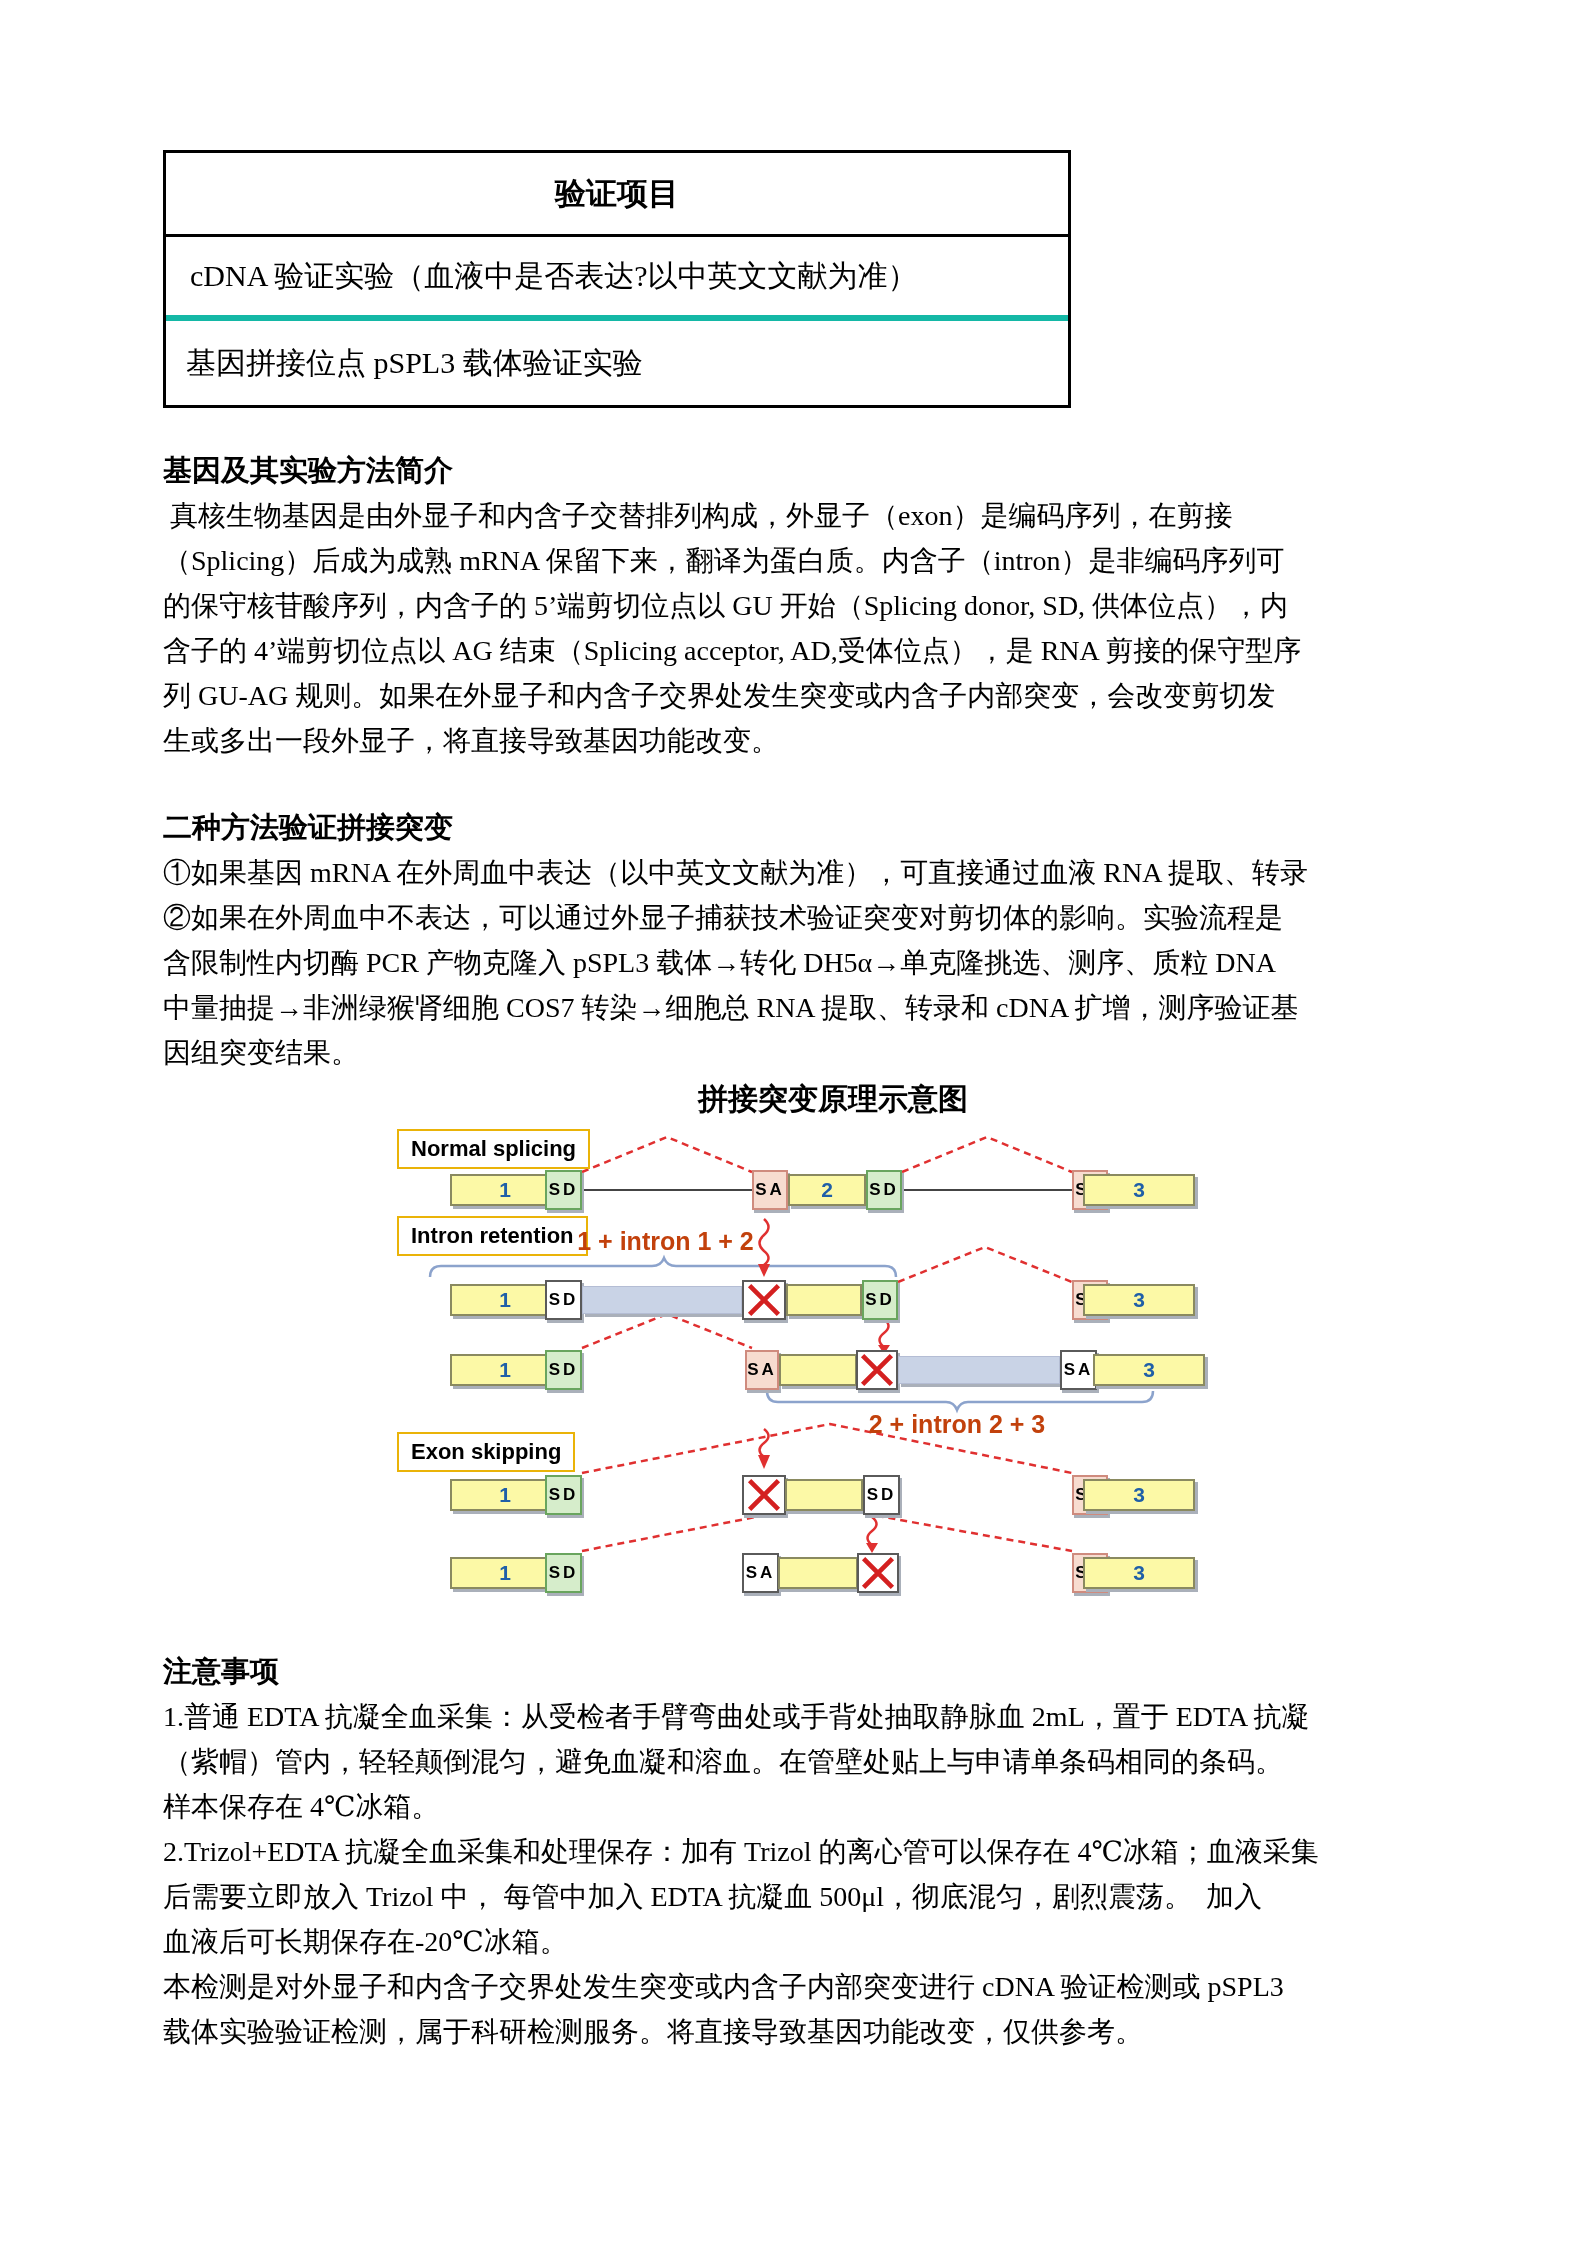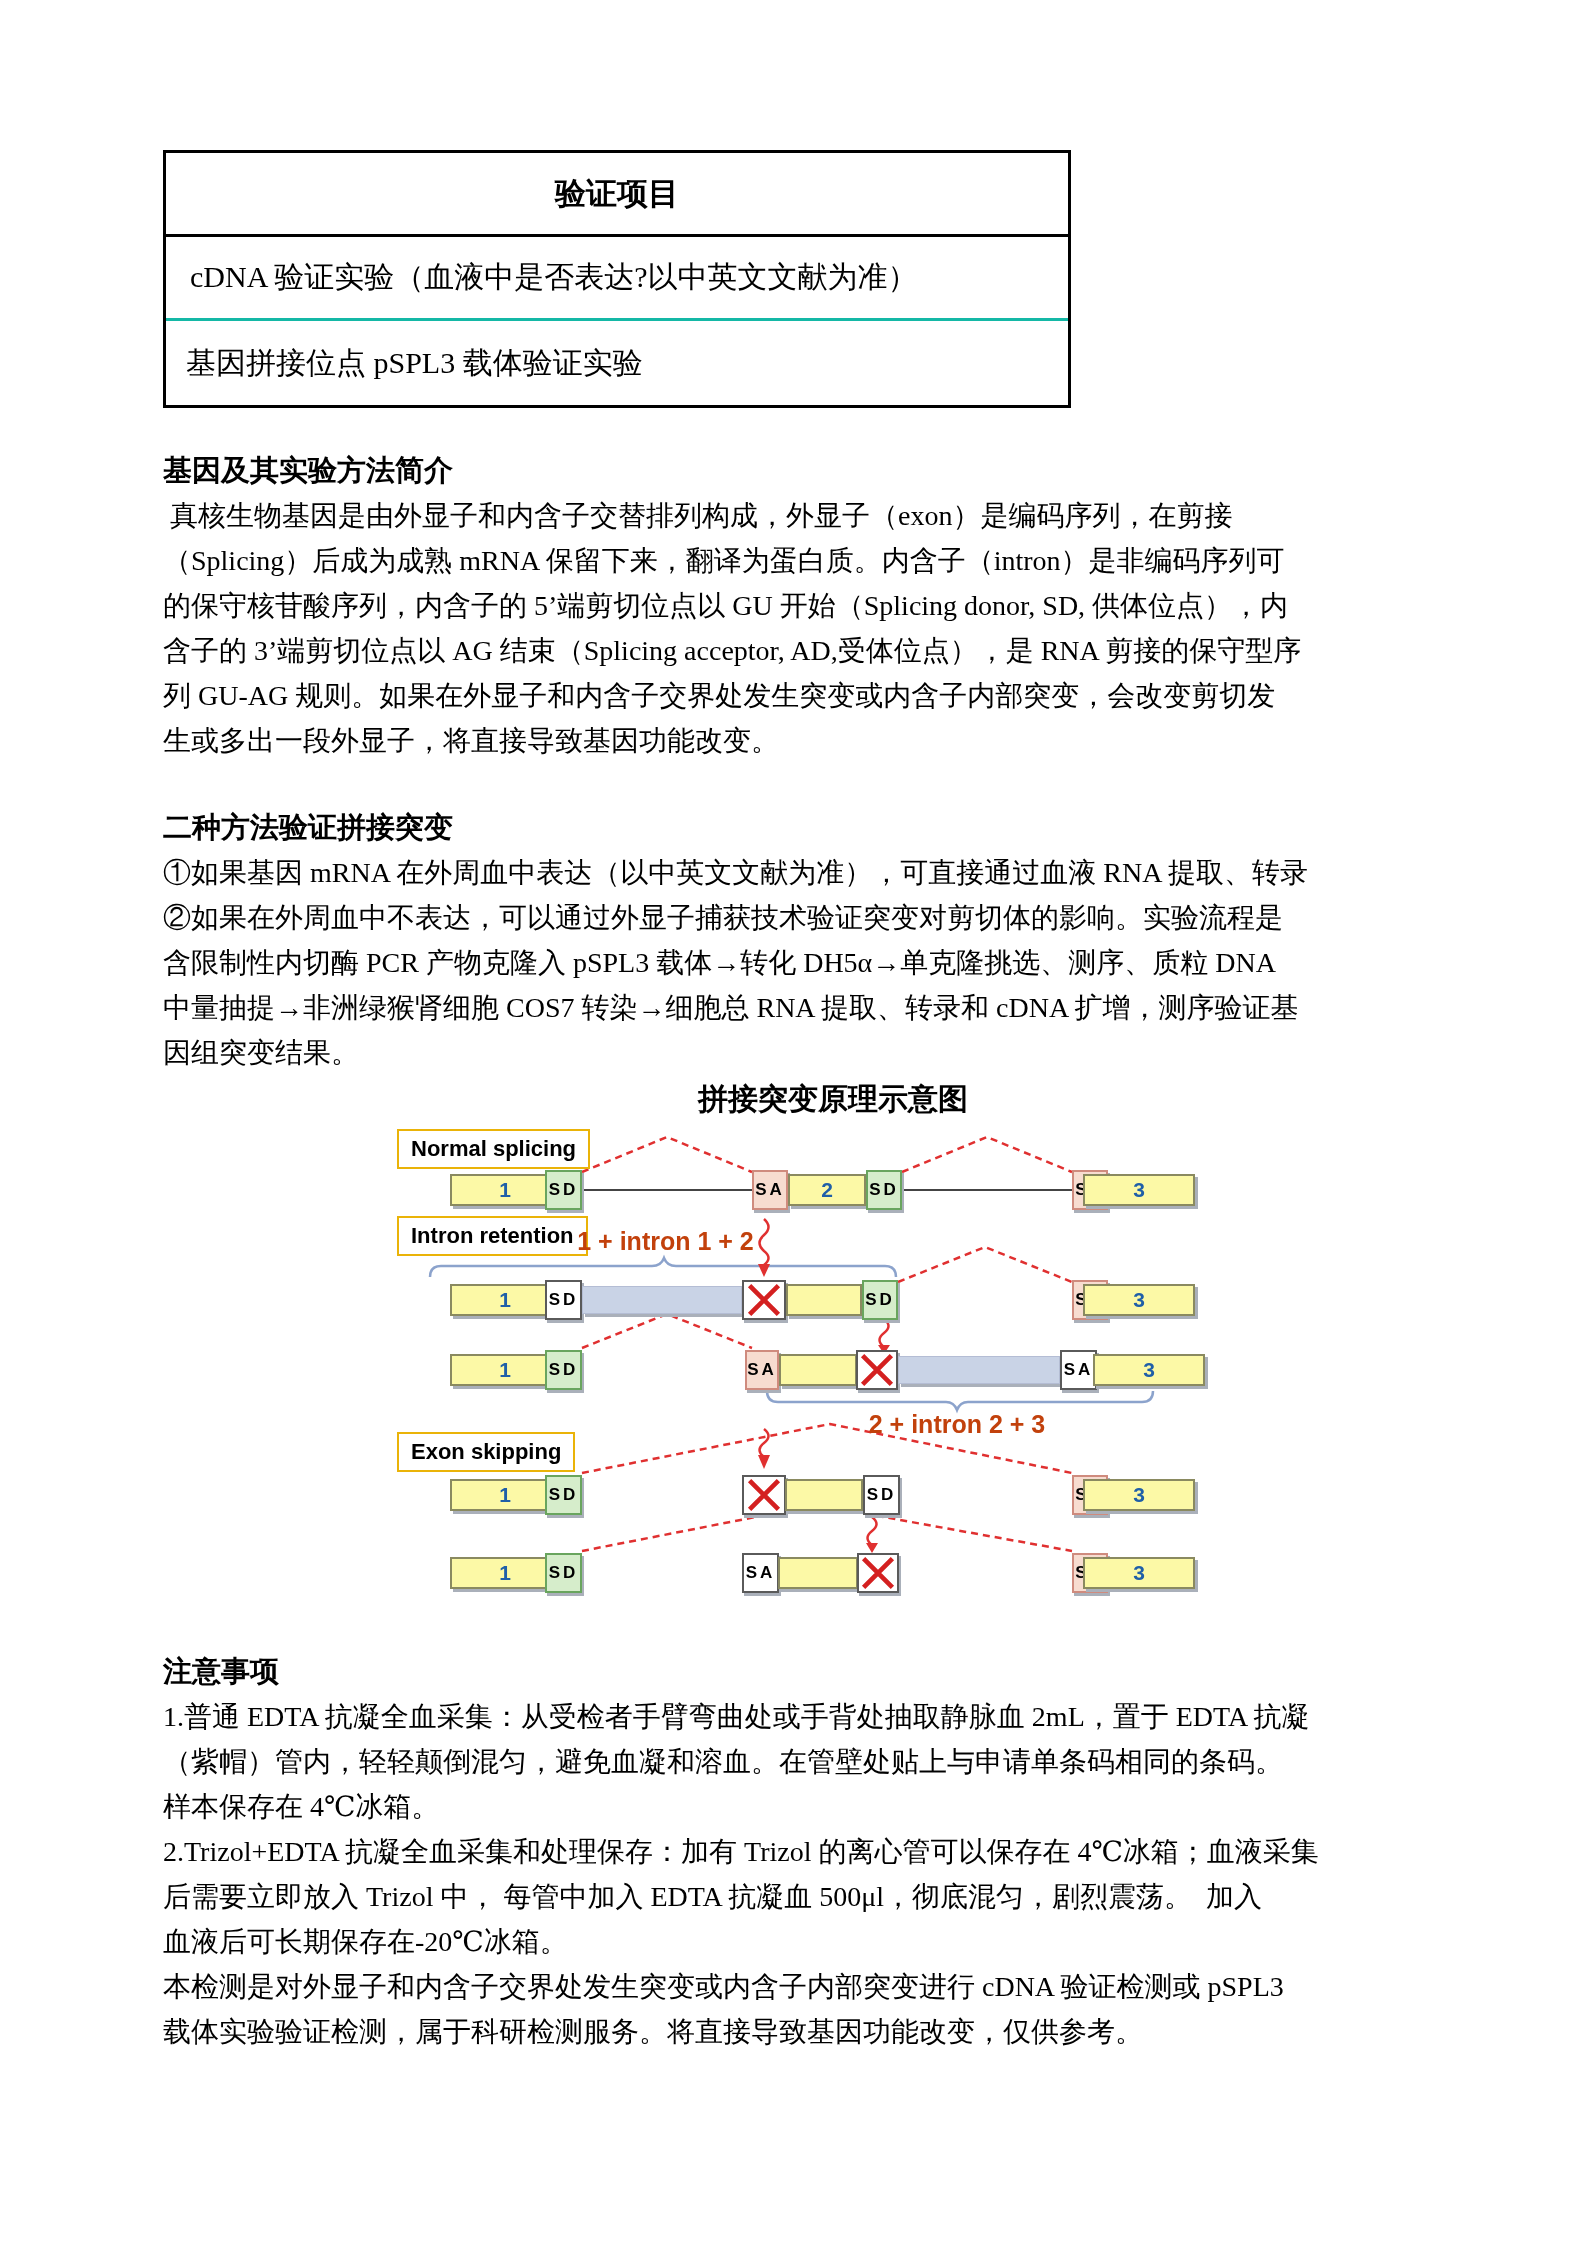--- a/index.html
+++ b/index.html
@@ -10,21 +10,21 @@
     font-family:"Liberation Sans","DejaVu Sans",sans-serif; color:#000;
   }
   
   .vtable { width:908px; border:3px solid #000; }
   .vt-header {
     height:84px; border-bottom:3px solid #000;
     display:flex; align-items:center; justify-content:center;
     font-size:31px; font-weight:bold;
   }
   .vt-row {
-    height:84px; border-bottom:3px solid #14b8a6;
+    height:84px; border-bottom:6px solid #14b8a6;
     display:flex; align-items:center; padding-left:24px;
     font-size:30px; font-family:"Liberation Serif","DejaVu Serif",serif;
   }
   .vt-row.last { border-bottom:none;padding-left:20px; }
   
   .sec-h { font-size:29px; font-weight:bold; line-height:45px; }
   .mt40 { margin-top:40px; } .mt42 { margin-top:42px; }
   .tline {
     font-size:28px; line-height:45px; white-space:pre;
     font-family:"Liberation Serif","DejaVu Serif",serif;
@@ -74,21 +74,21 @@
   <div class="vtable">
     <div class="vt-header">验证项目</div>
     <div class="vt-row">cDNA 验证实验（血液中是否表达?以中英文文献为准）</div>
     <div class="vt-row last">基因拼接位点 pSPL3 载体验证实验</div>
   </div>
 
   <div class="sec-h mt40">基因及其实验方法简介</div>
   <div class="tline"> 真核生物基因是由外显子和内含子交替排列构成，外显子（exon）是编码序列，在剪接</div>
   <div class="tline">（Splicing）后成为成熟 mRNA 保留下来，翻译为蛋白质。内含子（intron）是非编码序列可</div>
   <div class="tline">的保守核苷酸序列，内含子的 5’端剪切位点以 GU 开始（Splicing donor, SD, 供体位点），内</div>
-  <div class="tline">含子的 3’端剪切位点以 AG 结束（Splicing acceptor, AD,受体位点），是 RNA 剪接的保守型序</div>
+  <div class="tline">含子的 4’端剪切位点以 AG 结束（Splicing acceptor, AD,受体位点），是 RNA 剪接的保守型序</div>
   <div class="tline">列 GU-AG 规则。如果在外显子和内含子交界处发生突变或内含子内部突变，会改变剪切发</div>
   <div class="tline">生或多出一段外显子，将直接导致基因功能改变。</div>
 
   <div class="sec-h mt42">二种方法验证拼接突变</div>
   <div class="tline">①如果基因 mRNA 在外周血中表达（以中英文文献为准），可直接通过血液 RNA 提取、转录</div>
   <div class="tline">②如果在外周血中不表达，可以通过外显子捕获技术验证突变对剪切体的影响。实验流程是</div>
   <div class="tline">含限制性内切酶 PCR 产物克隆入 pSPL3 载体→转化 DH5α→单克隆挑选、测序、质粒 DNA</div>
   <div class="tline">中量抽提→非洲绿猴肾细胞 COS7 转染→细胞总 RNA 提取、转录和 cDNA 扩增，测序验证基</div>
   <div class="tline">因组突变结果。</div>
 

